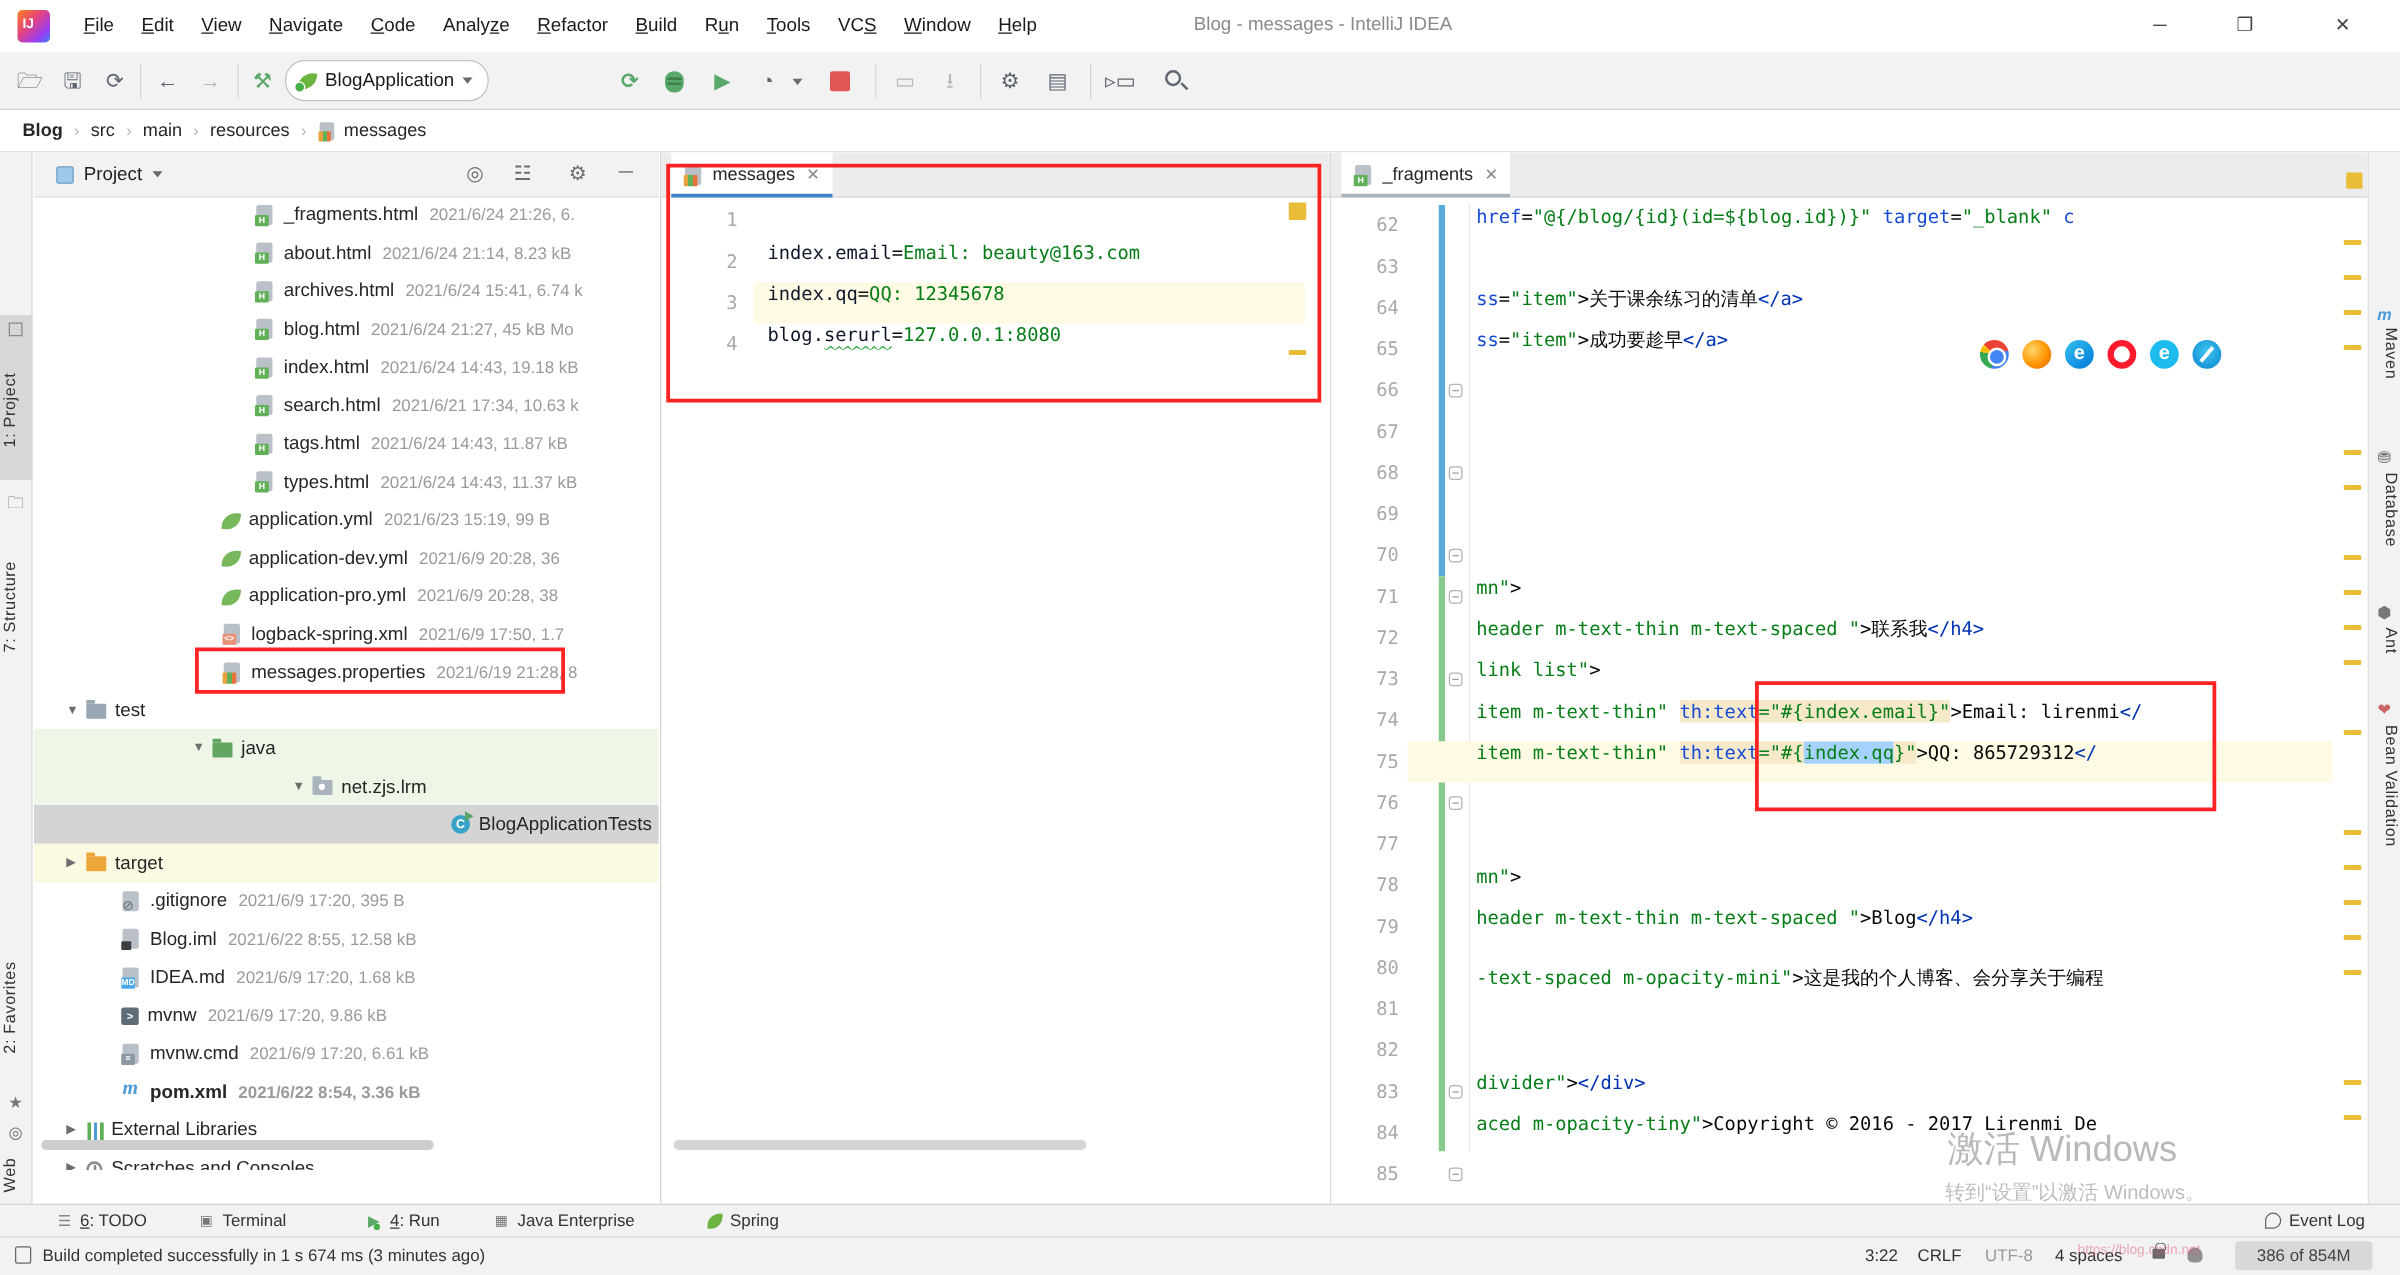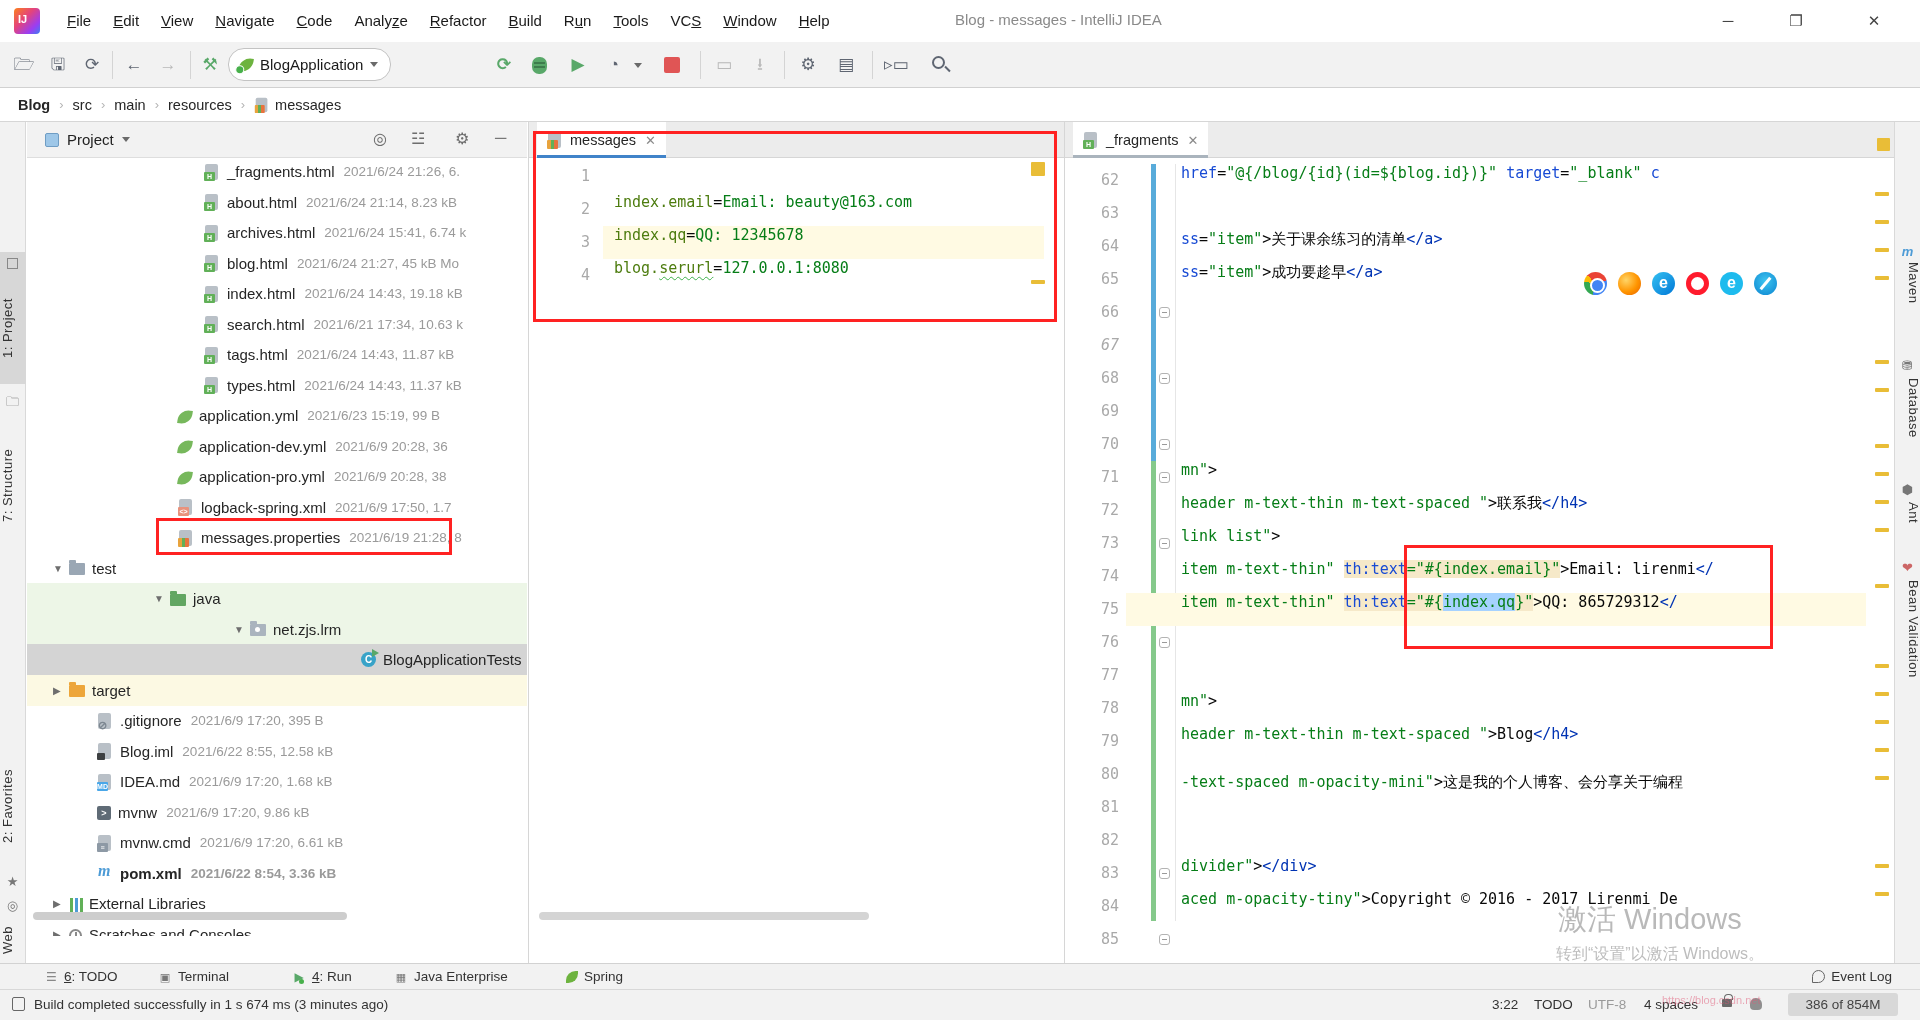--- a/index.html
+++ b/index.html
@@ -107,21 +107,21 @@
   #edL { left:528px; width:536px; border-left:1px solid #d6d6d6; }
   #edR { left:1064px; width:830px; border-left:1px solid #d6d6d6; }
   .tabbar { position:absolute; left:0; top:0; width:100%; height:36px; background:#ececec; border-bottom:1px solid #d6d6d6; }
   .tab { position:absolute; left:8px; top:0; height:36px; background:#fff; display:flex; align-items:center; gap:7px; padding:0 10px; font-size:14.5px; color:#262626; }
   .tab .x { color:#8a8a8a; font-size:13px; margin-left:2px; }
   .tab.focus { box-shadow:inset 0 -3px 0 #4083c9; }
   .tab.nofocus { box-shadow:inset 0 -3px 0 #aab4bd; }
   .gutter-num { position:absolute; font:15px "DejaVu Sans Mono",monospace; color:#a9a9a9; text-align:right; }
   .cl-row { position:absolute; height:33px; line-height:33px; font:15px "DejaVu Sans Mono",monospace; color:#080808; white-space:pre; overflow:hidden; }
   .cl-row.cur { background:#fffae3; }
-  .ck { color:#4d7c0f; } .cs { color:#067d17; } .cp { color:#080808; }
+  .ck { color:#0f172a; } .cs { color:#067d17; } .cp { color:#080808; }
   .ca { color:#174ad4; } .ct { color:#0033b3; }
   .cth { color:#174ad4; background:#f6e9c9; } .cths { color:#067d17; background:#f6e9c9; }
   .csel { color:#067d17; background:#a6d2ff; }
   .typo { text-decoration:underline wavy #3db04b 1px; text-underline-offset:3px; }
   .changebar { position:absolute; width:5px; }
   .foldsq { position:absolute; width:11px; height:11px; border:1px solid #b3b3b3; border-radius:3px; background:#fff; }
   .foldsq::after { content:""; position:absolute; left:2px; top:4px; width:5px; height:1px; background:#9a9a9a; }
   .smark { position:absolute; background:#e9bd37; border-radius:1px; }
   .indent-line { position:absolute; width:1px; background:#e6e6e6; }
 
@@ -496,21 +496,21 @@
     </div>
     <div class="changebar" style="left:86px;top:42px;height:297px;background:#58abda"></div>
     <div class="changebar" style="left:86px;top:339px;height:460px;background:#85c98b"></div>
     <div class="indent-line" style="left:110px;top:42px;height:757px"></div>
     <div id="gutR">
         <div class="gutter-num" style="left: 0px; top: 42px; width: 54px; height: 33px; line-height: 33px;">62</div>
         <div class="gutter-num" style="left: 0px; top: 75px; width: 54px; height: 33px; line-height: 33px;">63</div>
         <div class="gutter-num" style="left: 0px; top: 108px; width: 54px; height: 33px; line-height: 33px;">64</div>
         <div class="gutter-num" style="left: 0px; top: 141px; width: 54px; height: 33px; line-height: 33px;">65</div>
         <div class="gutter-num" style="left: 0px; top: 174px; width: 54px; height: 33px; line-height: 33px;">66</div>
-        <div class="gutter-num" style="left: 0px; top: 207px; width: 54px; height: 33px; line-height: 33px; font-style: italic;">67</div>
+        <div class="gutter-num" style="left: 0px; top: 207px; width: 54px; height: 33px; line-height: 33px;">67</div>
         <div class="gutter-num" style="left: 0px; top: 240px; width: 54px; height: 33px; line-height: 33px;">68</div>
         <div class="gutter-num" style="left: 0px; top: 273px; width: 54px; height: 33px; line-height: 33px;">69</div>
         <div class="gutter-num" style="left: 0px; top: 306px; width: 54px; height: 33px; line-height: 33px;">70</div>
         <div class="gutter-num" style="left: 0px; top: 339px; width: 54px; height: 33px; line-height: 33px;">71</div>
         <div class="gutter-num" style="left: 0px; top: 372px; width: 54px; height: 33px; line-height: 33px;">72</div>
         <div class="gutter-num" style="left: 0px; top: 405px; width: 54px; height: 33px; line-height: 33px;">73</div>
         <div class="gutter-num" style="left: 0px; top: 438px; width: 54px; height: 33px; line-height: 33px;">74</div>
         <div class="gutter-num" style="left: 0px; top: 471px; width: 54px; height: 33px; line-height: 33px;">75</div>
         <div class="gutter-num" style="left: 0px; top: 504px; width: 54px; height: 33px; line-height: 33px;">76</div>
         <div class="gutter-num" style="left: 0px; top: 537px; width: 54px; height: 33px; line-height: 33px;">77</div>
@@ -623,19 +623,19 @@
     <div class="bbi" style="left: 566px;">
       <span class="bb-ico bb-spring"></span>
       <span>Spring</span>
     </div>
   </div>
 
 <div id="statusbar">
   <span id="status-ico"></span>
   <span id="status-msg">Build completed successfully in 1 s 674 ms (3 minutes ago)</span>
   <span class="sb-item" style="left:1492px">3:22</span>
-  <span class="sb-item" style="left:1534px">TODO</span>
+  <span class="sb-item" style="left:1534px">CRLF</span>
   <span class="sb-item sb-dim" style="left:1588px">UTF-8</span>
   <span class="sb-item" style="left:1644px">4 spaces</span>
   <span class="lock-ico" style="left:1722px"></span>
   <span class="hector-ico" style="left:1750px"></span>
   <span id="mem-pill">386 of 854M</span>
 </div>
 
 </body></html>

